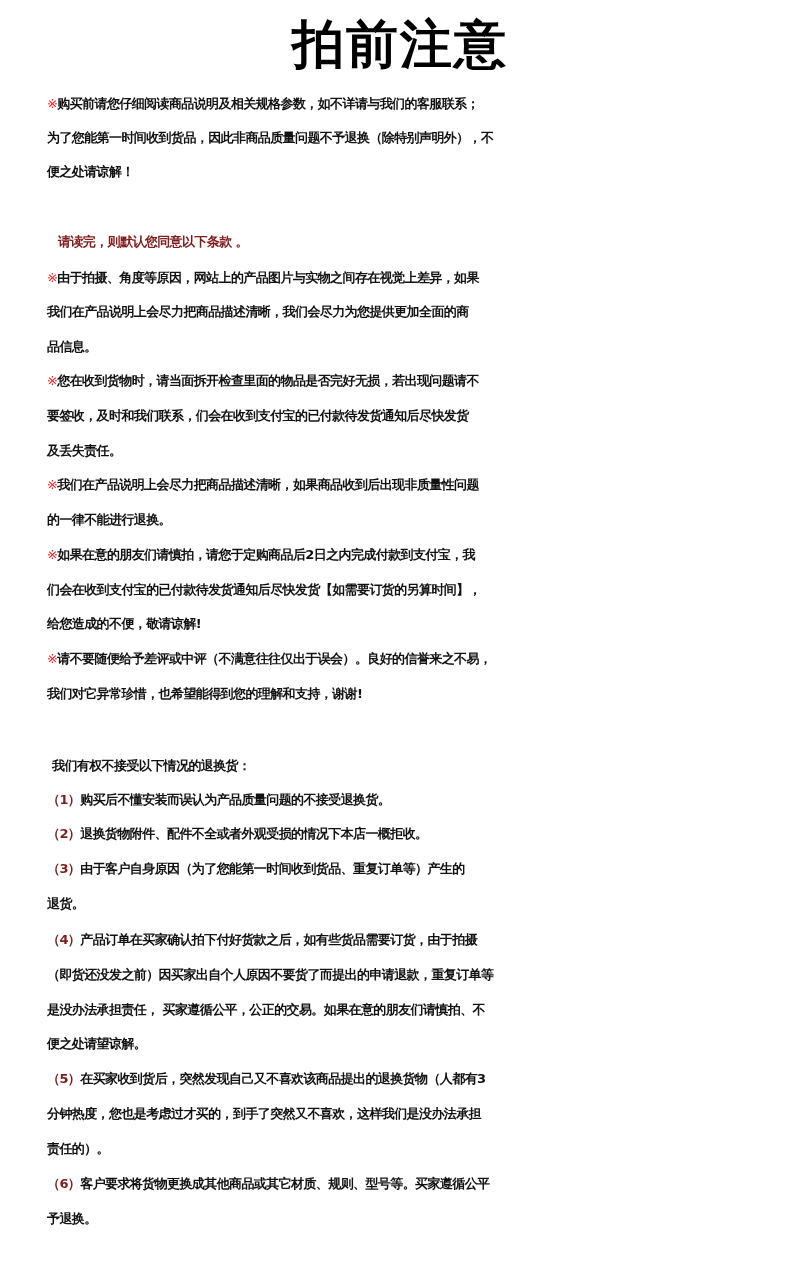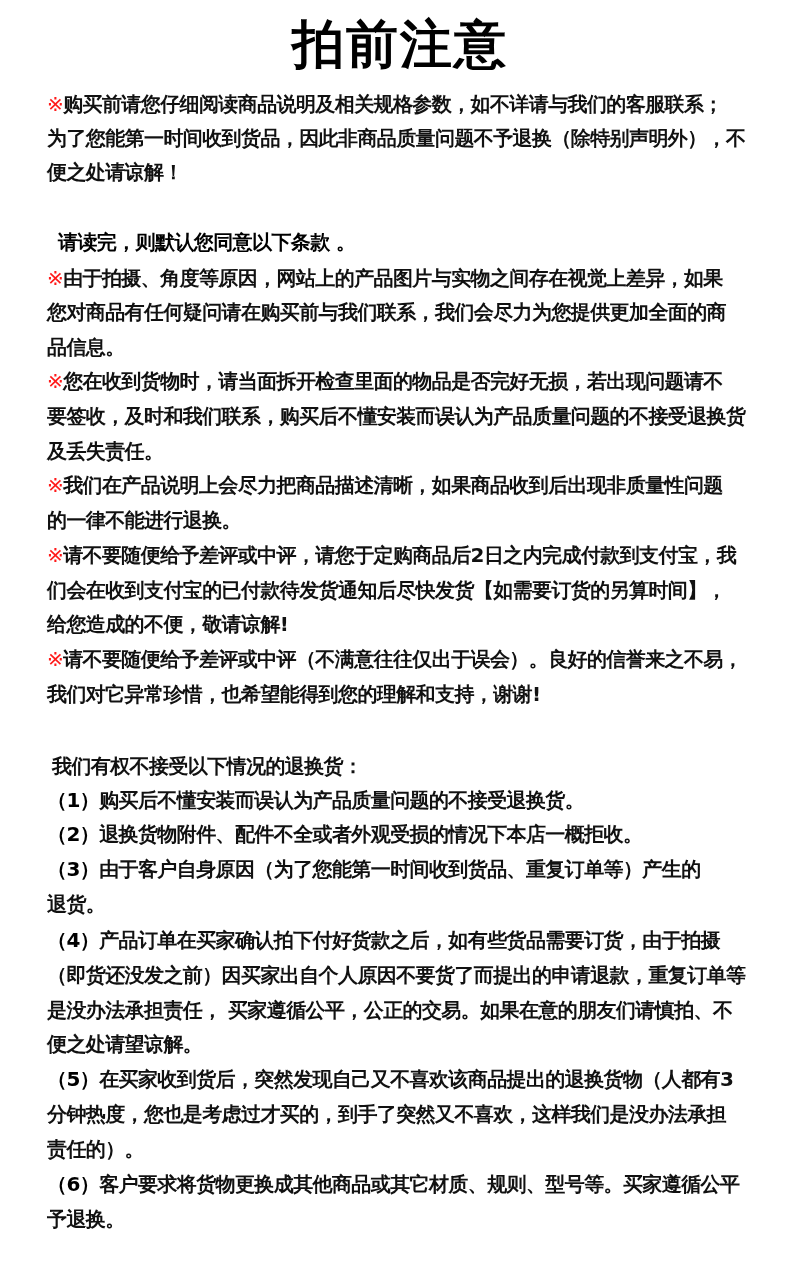--- a/index.html
+++ b/index.html
@@ -1,47 +1,47 @@
 <!DOCTYPE html>
 <html><head>
 <meta charset="utf-8">
 <style>
   html, body { margin:0; padding:0; background:#ffffff; }
   body { width:800px; height:1283px; position:relative; overflow:hidden;
          font-family:"DejaVu Sans", "Liberation Sans", sans-serif; color:#111; }
   .title { position:absolute; top:12px; left:0; width:800px; text-align:center;
            font-size:52px; font-weight:bold; letter-spacing:2px; line-height:64px; color:#000; }
-  .line { position:absolute; left:47px; font-size:20px; font-weight:bold; line-height:24px;
+  .line { position:absolute; left:47px; font-size:13px; font-weight:bold; line-height:24px;
           white-space:nowrap; color:#111; letter-spacing:-0.6px; }
-  .red { color:#000000; }
+  .red { color:#7f1d1d; }
   .mark { color:#ff1a1a; font-weight:normal; }
 </style>
 </head>
 <body>
 
 <div class="title">拍前注意</div>
 
 <div class="line" style="top:92px"><span class="mark">※</span><span>购买前请您仔细阅读商品说明及相关规格参数，如不详请与我们的客服联系；</span></div>
 <div class="line" style="top:126px">为了您能第一时间收到货品，因此非商品质量问题不予退换（除特别声明外），不</div>
 <div class="line" style="top:160px">便之处请谅解！</div>
 
 <div class="line red" style="top:230px; left:58px">请读完，则默认您同意以下条款 。</div>
 
 <div class="line" style="top:266px"><span class="mark">※</span><span>由于拍摄、角度等原因，网站上的产品图片与实物之间存在视觉上差异，如果</span></div>
-<div class="line" style="top:300px">您对商品有任何疑问请在购买前与我们联系，我们会尽力为您提供更加全面的商</div>
+<div class="line" style="top:300px">我们在产品说明上会尽力把商品描述清晰，我们会尽力为您提供更加全面的商</div>
 <div class="line" style="top:335px">品信息。</div>
 
 <div class="line" style="top:369px"><span class="mark">※</span><span>您在收到货物时，请当面拆开检查里面的物品是否完好无损，若出现问题请不</span></div>
-<div class="line" style="top:404px">要签收，及时和我们联系，购买后不懂安装而误认为产品质量问题的不接受退换货</div>
+<div class="line" style="top:404px">要签收，及时和我们联系，们会在收到支付宝的已付款待发货通知后尽快发货</div>
 <div class="line" style="top:439px">及丢失责任。</div>
 
 <div class="line" style="top:473px"><span class="mark">※</span><span>我们在产品说明上会尽力把商品描述清晰，如果商品收到后出现非质量性问题</span></div>
 <div class="line" style="top:508px">的一律不能进行退换。</div>
 
-<div class="line" style="top:543px"><span class="mark">※</span><span>请不要随便给予差评或中评，请您于定购商品后2日之内完成付款到支付宝，我</span></div>
+<div class="line" style="top:543px"><span class="mark">※</span><span>如果在意的朋友们请慎拍，请您于定购商品后2日之内完成付款到支付宝，我</span></div>
 <div class="line" style="top:578px">们会在收到支付宝的已付款待发货通知后尽快发货【如需要订货的另算时间】，</div>
 <div class="line" style="top:612px">给您造成的不便，敬请谅解!</div>
 
 <div class="line" style="top:647px"><span class="mark">※</span><span>请不要随便给予差评或中评（不满意往往仅出于误会）。良好的信誉来之不易，</span></div>
 <div class="line" style="top:682px">我们对它异常珍惜，也希望能得到您的理解和支持，谢谢!</div>
 
 <div class="line" style="top:754px; left:52px">我们有权不接受以下情况的退换货：</div>
 
 <div class="line" style="top:788px"><span class="red">（1）</span><span>购买后不懂安装而误认为产品质量问题的不接受退换货。</span></div>
 

